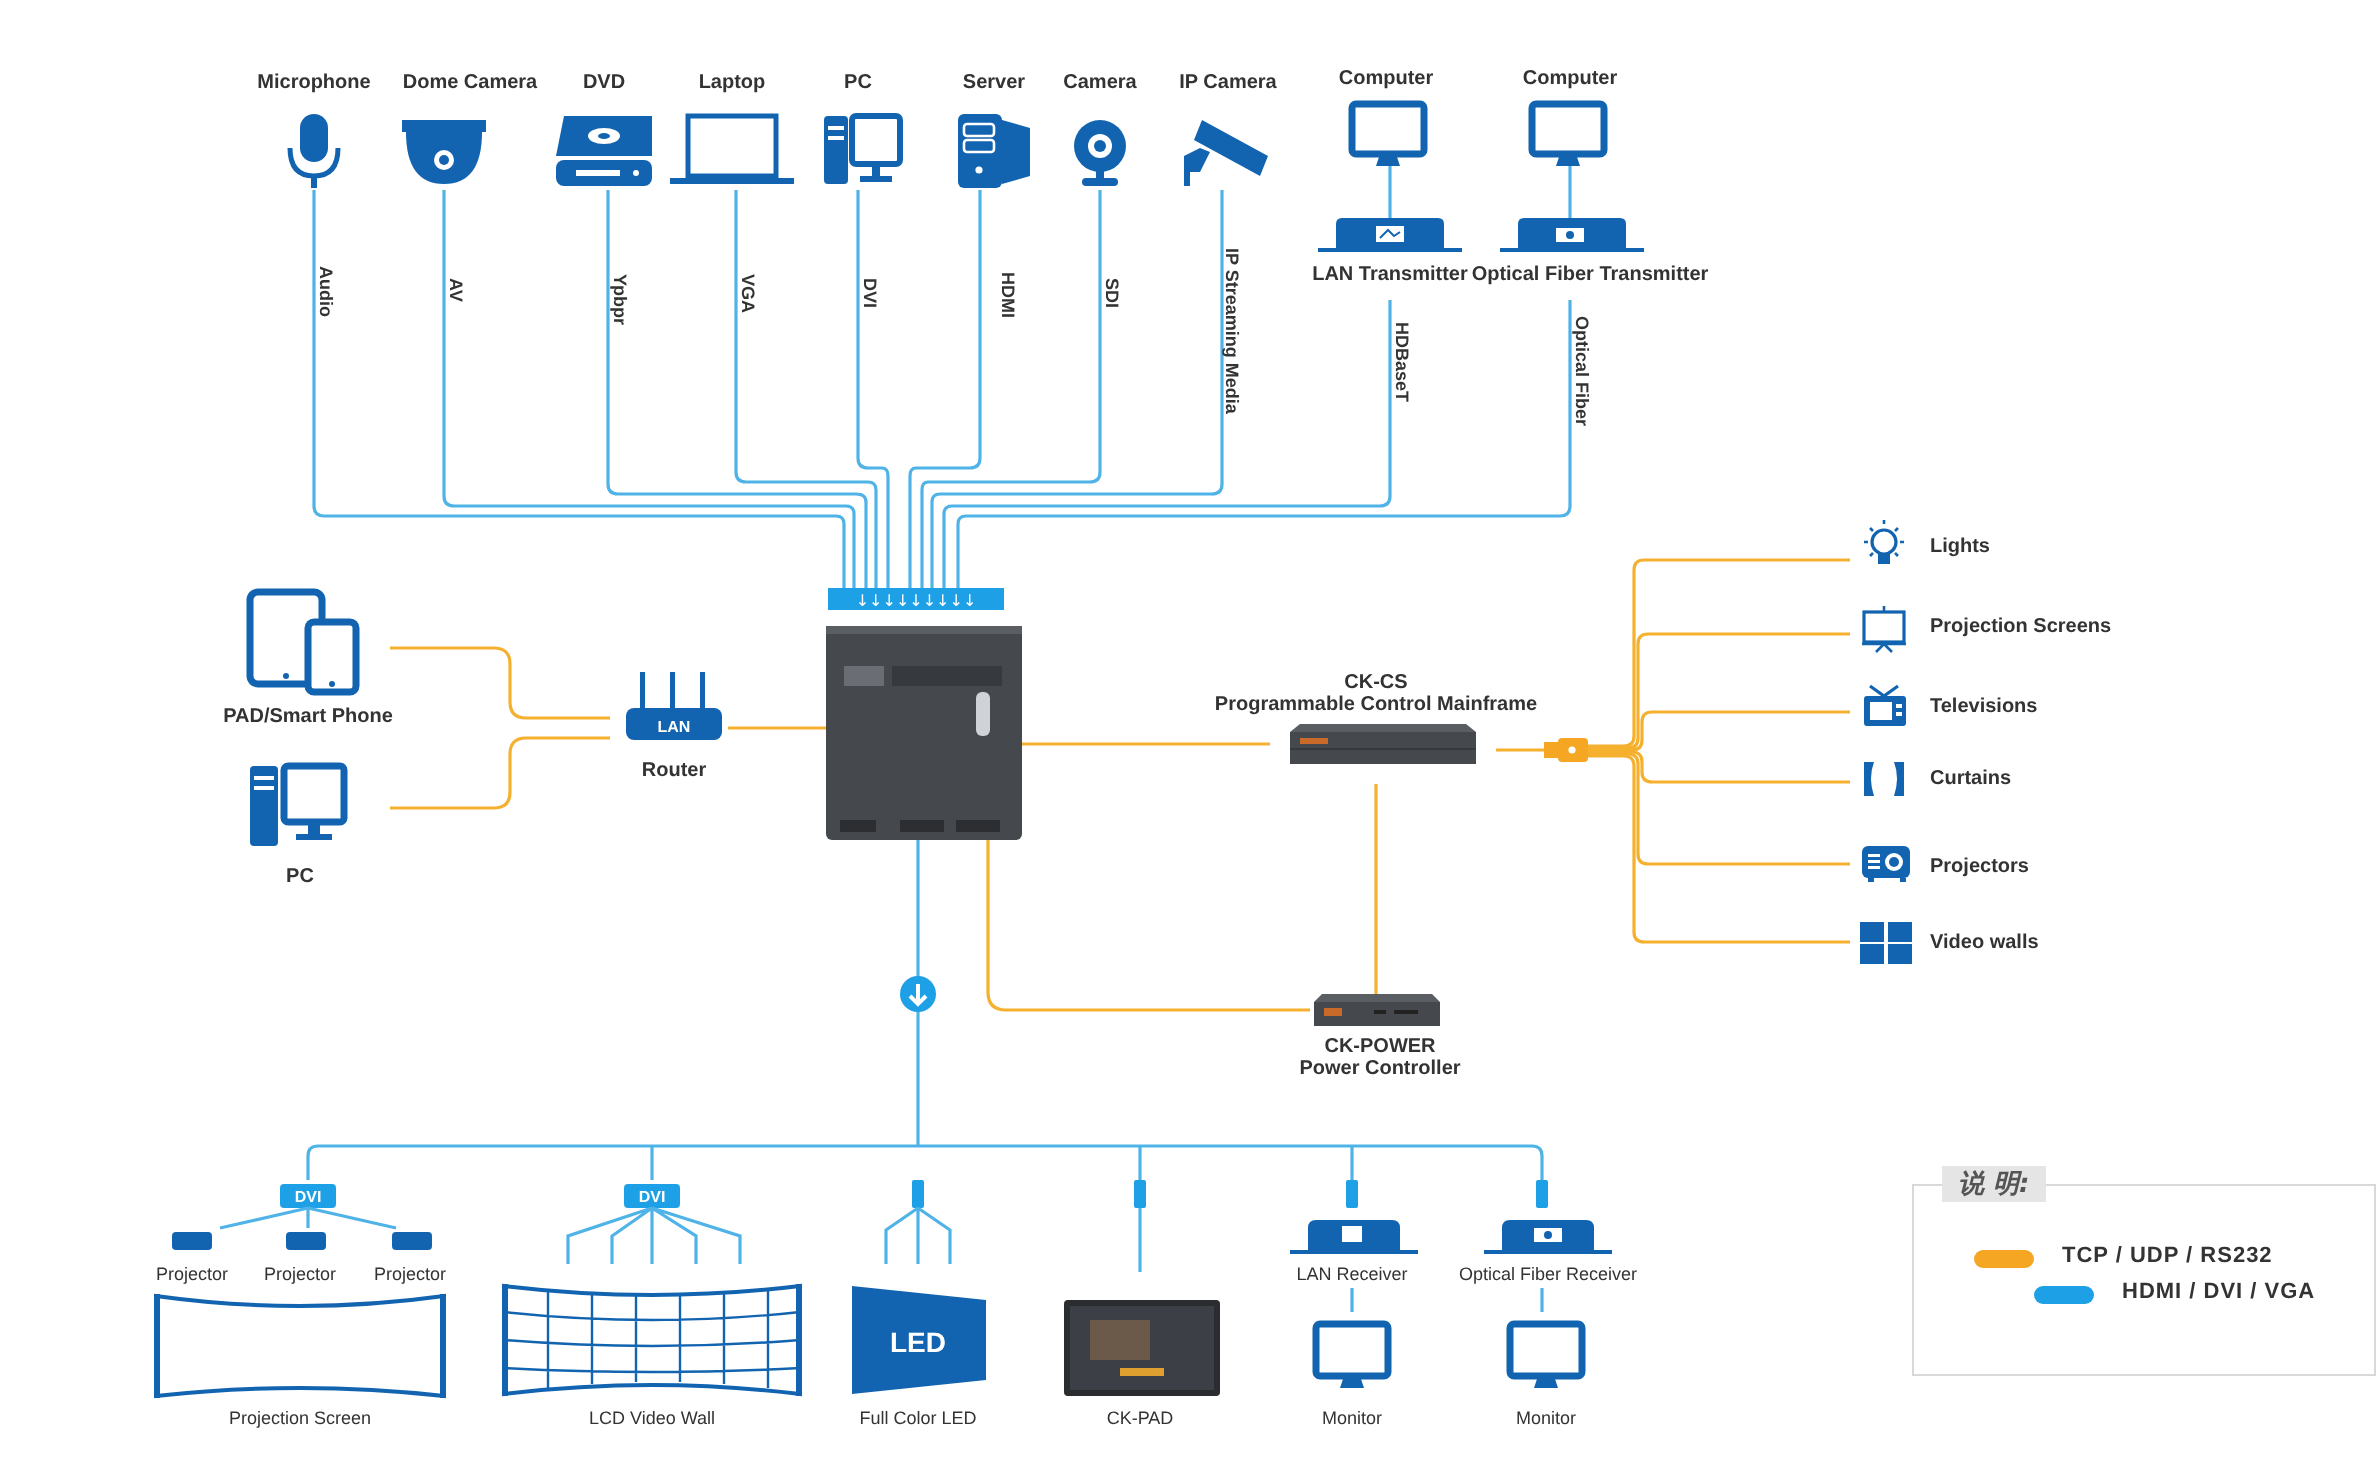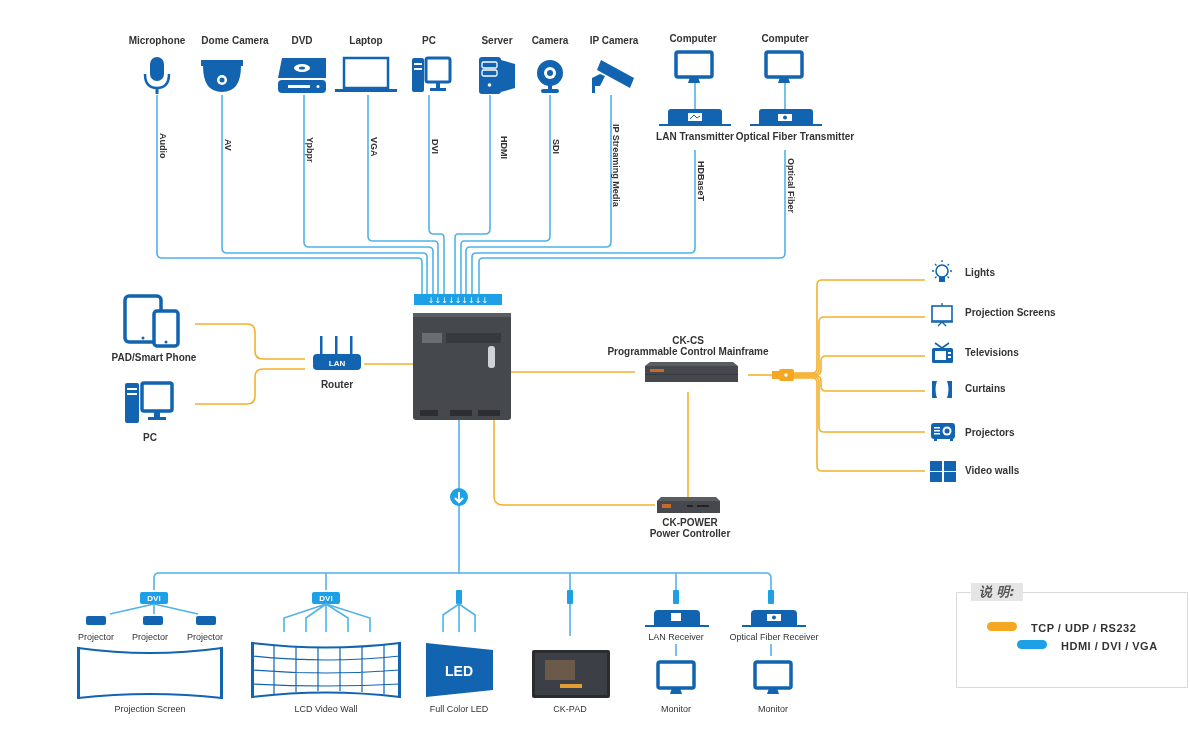--- a/index.html
+++ b/index.html
@@ -9,21 +9,21 @@
   .lbl { font-family:"Liberation Sans", sans-serif; font-weight:bold; fill:#333; font-size:10px; }
   .lbl-s { font-family:"Liberation Sans", sans-serif; fill:#333; font-size:9px; }
   .vlbl { font-family:"Liberation Sans", sans-serif; font-weight:bold; fill:#333; font-size:9px; }
   .blue { fill:#1264b0; }
   .bline { fill:none; stroke:#4fb3e8; stroke-width:1.6; }
   .oline { fill:none; stroke:#f5b02e; stroke-width:1.6; }
   .legend-box { position:absolute; left:956px; top:592px; width:230px; height:94px;
                 border:1px solid #d9d9d9; }
   .legend-title { position:absolute; left:14px; top:-10px; background:#e5e5e5; padding:0 8px;
                   font-family:"DejaVu Sans", sans-serif; font-style:italic; font-weight:bold; font-size:13px; color:#555; }
-  .legend-row { position:absolute; left:30px; display:flex; align-items:flex-start; }
+  .legend-row { position:absolute; left:30px; display:flex; align-items:flex-end; }
   .legend-swatch { width:30px; height:9px; border-radius:5px; margin-right:14px; }
   .legend-text { font-family:"Liberation Sans", sans-serif; font-weight:bold; font-size:11px; color:#333; letter-spacing:0.5px; }
 </style>
 </head>
 <body>
 
 <svg id="diagram" viewBox="0 0 1190 729">
 
   <g>
     <path class="bline" d="M157,95 V253 Q157,258 162,258 H418 Q422,258 422,262 V296"></path>

